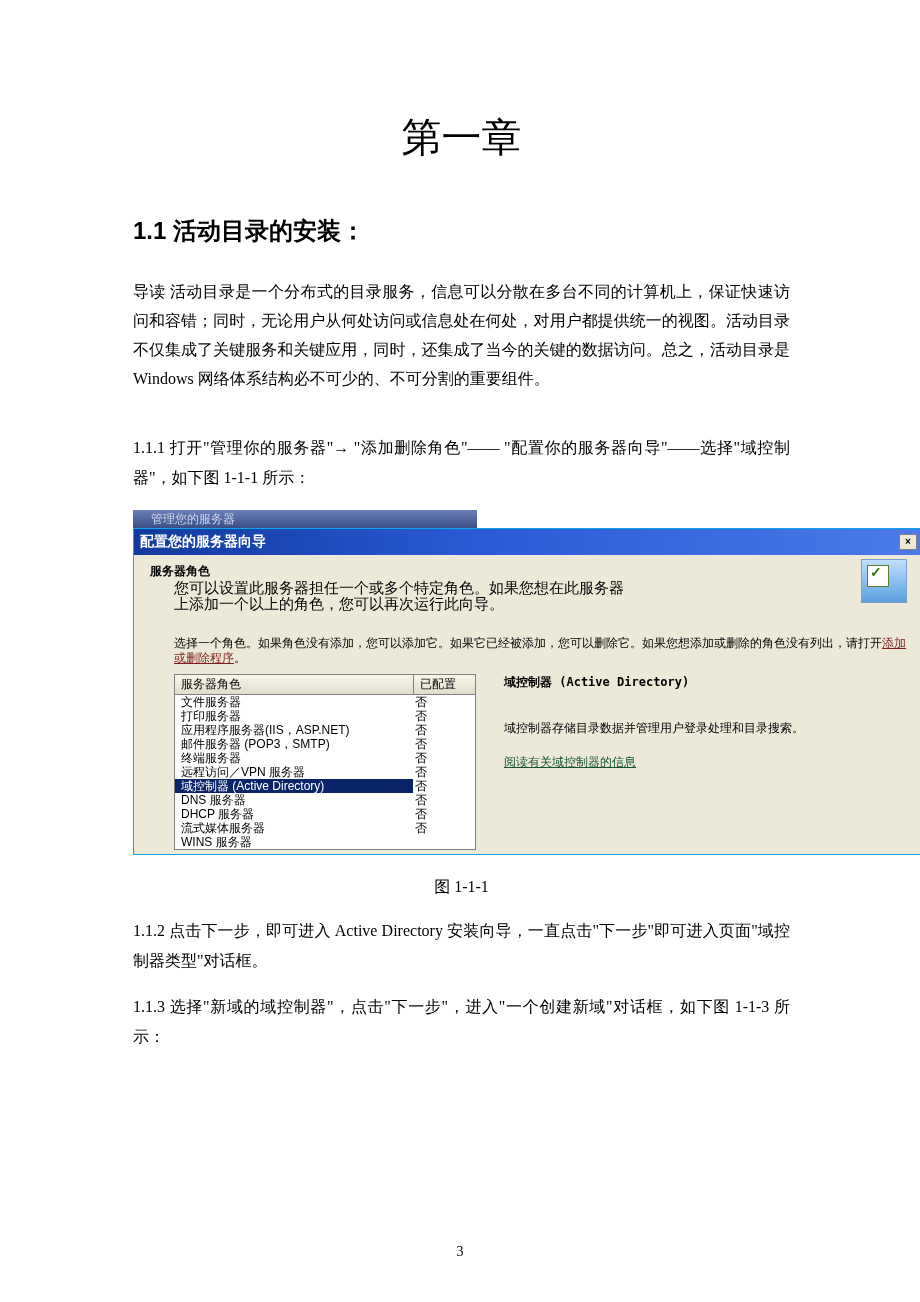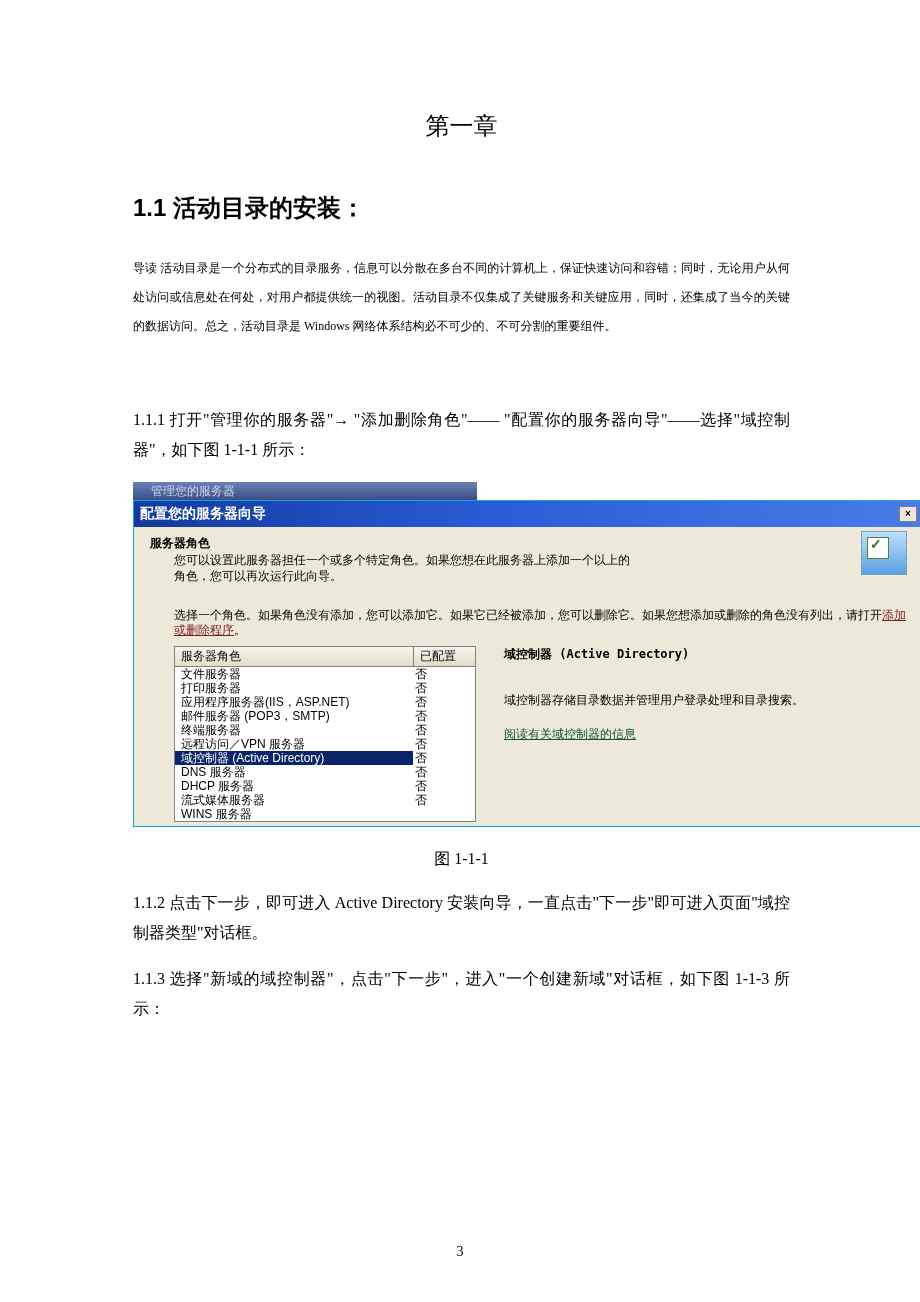--- a/index.html
+++ b/index.html
@@ -12,35 +12,35 @@
   .page {
     width: 920px;
     min-height: 1302px;
     margin: 0 auto;
     padding: 110px 130px 0 133px;
     box-sizing: border-box;
     position: relative;
   }
   .chapter-title {
     text-align: center;
-    font-size: 24px;
+    font-size: 40px;
     font-weight: normal;
     margin: 0 0 50px 0;
   }
   .section-title {
     font-size: 24px;
     font-weight: bold;
     margin: 0 0 30px 0;
     font-family: "SimHei", "黑体", sans-serif;
   }
   .intro {
-    font-size: 12px;
+    font-size: 16px;
     line-height: 29px;
     text-align: justify;
-    margin-bottom: 64px;
+    margin-bottom: 40px;
   }
   .step {
     font-size: 16px;
     line-height: 30px;
     text-align: justify;
     margin-bottom: 0;
   }
 
   
   .figure {
@@ -90,21 +90,21 @@
     padding: 8px 16px 4px 16px;
     font-size: 12px;
     color: #000;
   }
   .role-title {
     font-weight: bold;
     font-size: 12px;
   }
   .role-desc {
     margin-left: 24px;
-    font-size: 12px;
+    font-size: 15px;
     line-height: 16px;
     max-width: 460px;
   }
   .wizard-icon {
     float: right;
     width: 44px;
     height: 42px;
     background: linear-gradient(#bfe0ff, #5aa0e0);
     border: 1px solid #7aa0c8;
     position: relative;

